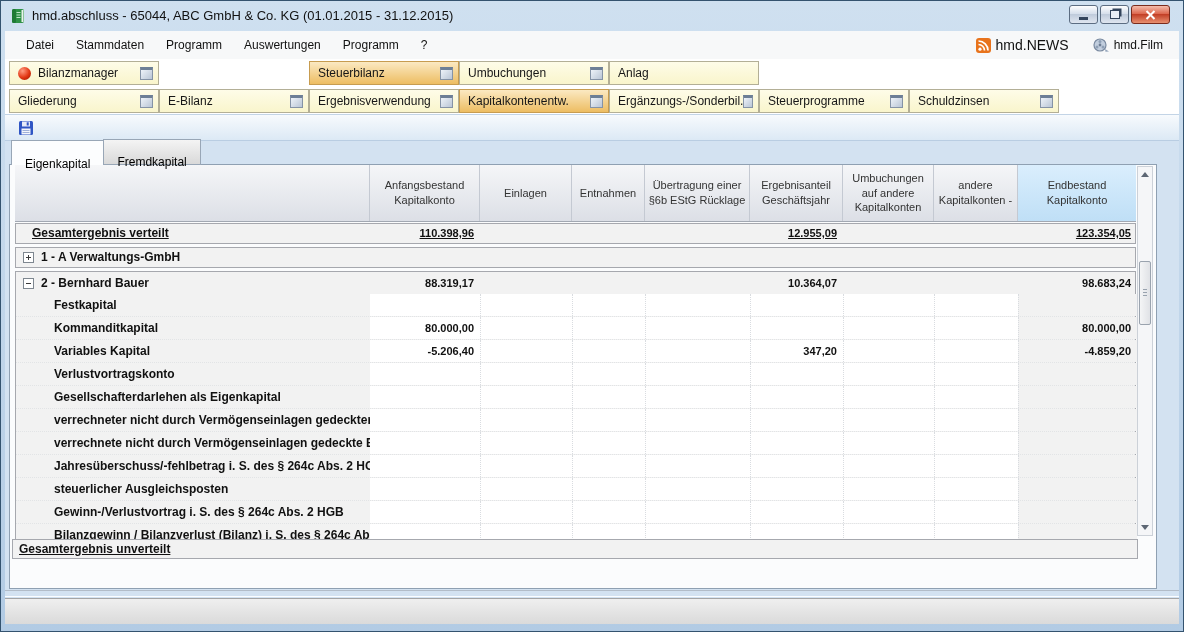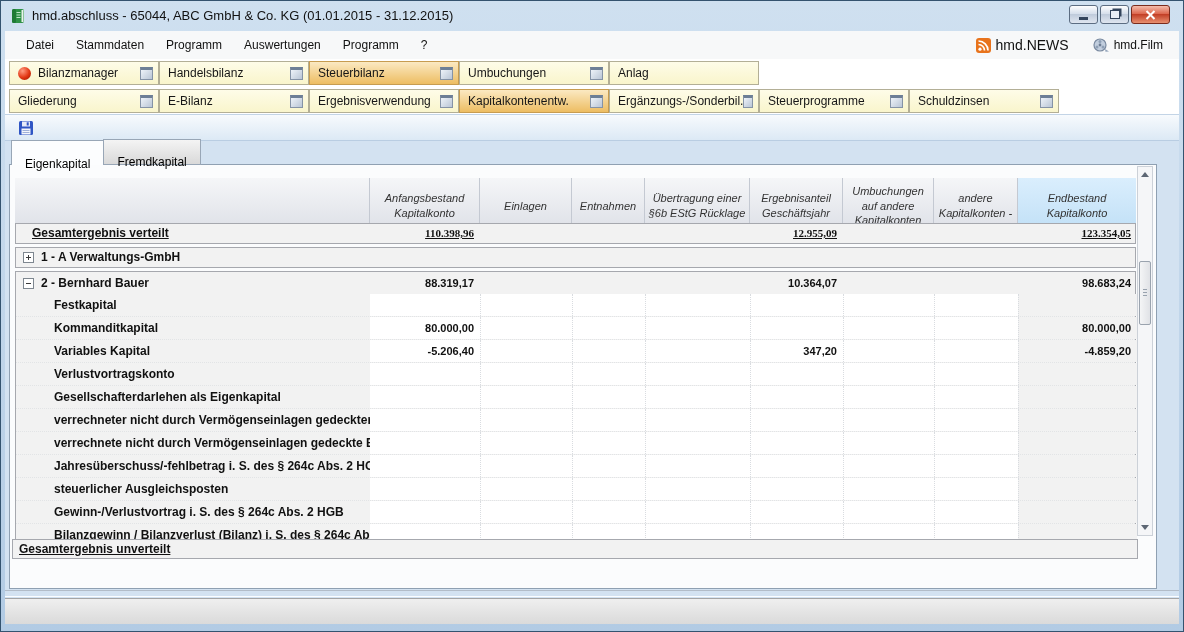--- a/index.html
+++ b/index.html
@@ -45,34 +45,34 @@
   
   .panel{position:absolute;left:4px;right:4px;top:140px;bottom:32px;background:#d3e2f1;}
   .panel-grip{position:absolute;left:0;right:0;bottom:2px;height:5px;border-top:1px solid #b2bcc8;border-bottom:1px solid #fbfdff;}
   .ek-tabs{position:absolute;left:6px;top:1px;height:23px;display:flex;align-items:flex-end;z-index:3;font-size:12px;}
   .ek-tab{box-sizing:border-box;border:1px solid #98a6b6;padding:12px 13px;cursor:default;}
   .ek-tab.active{background:#fcfdfe;height:23px;line-height:22px;border-bottom:none;z-index:3;}
   .ek-tab.inactive{background:linear-gradient(#f4f4f4,#d9d9d9);height:21px;line-height:20px;margin-left:-1px;}
   .content-box{position:absolute;left:4px;right:22px;top:23px;bottom:10px;background:#fbfcfd;border:1px solid #8fa0b2;}
   
   .tgrid{display:grid;grid-template-columns:354px 110px 92px 73px 105px 93px 91px 84px 119px;}
-  .ghead{position:absolute;top:13px;left:5px;width:1121px;height:57px;border-bottom:1px solid #a2a8b2;box-sizing:border-box;font-style:italic;}
+  .ghead{position:absolute;top:0;left:5px;width:1121px;height:57px;border-bottom:1px solid #a2a8b2;box-sizing:border-box;}
   .hcell{box-sizing:border-box;border-left:1px solid #c4c9d2;background:linear-gradient(#f5f6f8,#dcdfe6);
     display:flex;align-items:center;justify-content:center;text-align:center;
     font-size:11px;color:#333;padding:2px 3px;line-height:1.35;}
   .hcell:first-child{border-left:none;}
   .hcell.hl{background:linear-gradient(#daeefd,#bfdff6);}
   .rows{position:absolute;top:58px;left:5px;width:1121px;}
   .rowbox{border:1px solid #a6a8ae;background:#f2f2f2;margin-bottom:3px;box-sizing:border-box;}
   .trow{height:19px;line-height:19px;}
   .trow .c{overflow:hidden;white-space:nowrap;box-sizing:border-box;}
   .lbl{font-size:12px;color:#111;padding-left:7px;display:flex;align-items:center;}
   .n{font-size:11px;text-align:right;padding-right:6px;color:#111;}
   .total .lbl,.footer-row{font-weight:bold;text-decoration:underline;}
-  .total .n{font-weight:bold;text-decoration:underline;font-family:Liberation Serif, serif;}
+  .total .n{font-weight:bold;text-decoration:underline;}
   .group .lbl{font-weight:bold;}
   .group .n{font-weight:bold;}
   .mainrow{height:22px;line-height:22px;}
   .sub{height:22px;line-height:22px;border-bottom:1px dotted #e2e4e6;}
   .sub:last-child{border-bottom:none;}
   .sub .lbl{padding-left:38px;}
   .sub .w{background:#fff;}
   .sub .c.dl{border-left:1px dotted #d9dce0;}
   .sub .e{background:#f2f2f2;}
   .pm{width:11px;height:11px;box-sizing:border-box;border:1px solid #7e8790;background:#fff;position:relative;margin:0 7px 0 0;flex:none;}
@@ -160,25 +160,20 @@
     </div>
   </div>
 
   <div class="tabrow tabrow1">
     <div class="tab" style="left:4px;">
       <div class="red-dot"></div>
       <span>Bilanzmanager</span>
       <span class="sp"></span>
         <div class="tab-mini"></div>
     </div>
-    <div class="tab" style="left:154px;">
-      <span>Handelsbilanz</span>
-      <span class="sp"></span>
-        <div class="tab-mini"></div>
-    </div>
     <div class="tab active" style="left:304px;">
       <span>Steuerbilanz</span>
       <span class="sp"></span>
         <div class="tab-mini"></div>
     </div>
     <div class="tab" style="left:454px;">
       <span>Umbuchungen</span>
       <span class="sp"></span>
         <div class="tab-mini"></div>
     </div>

